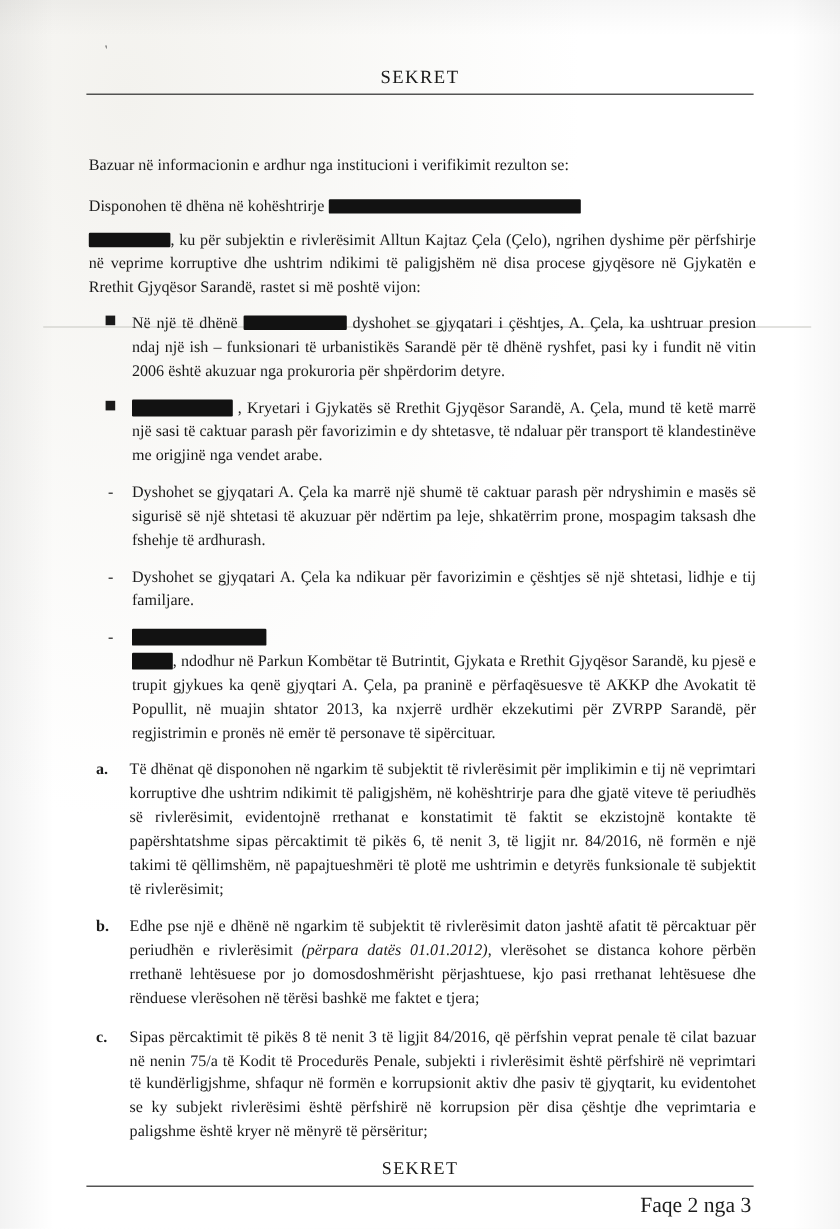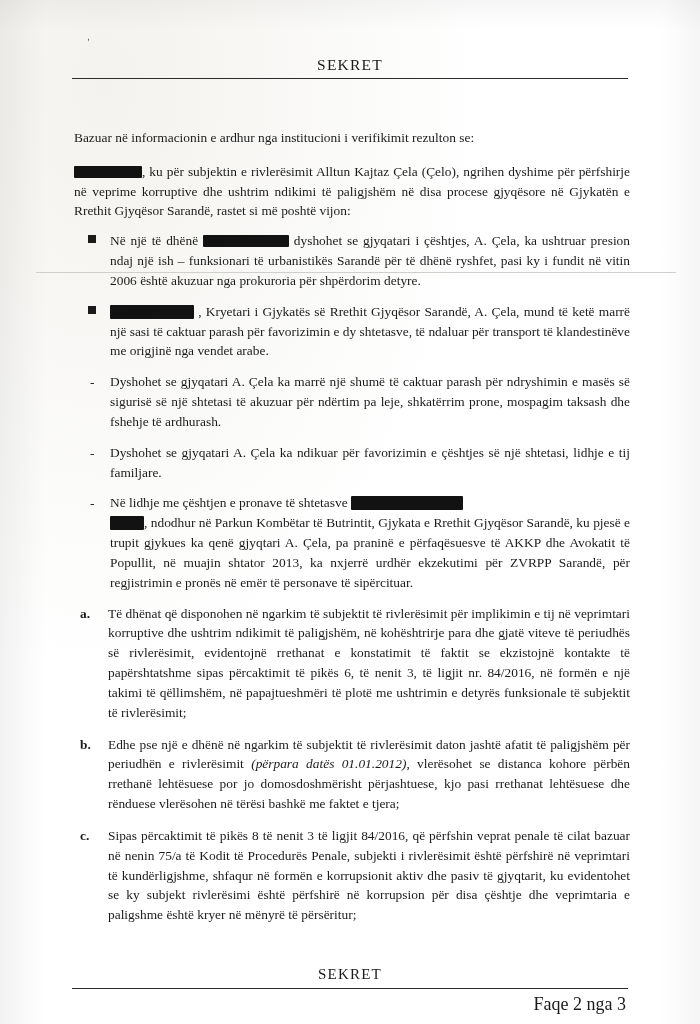--- a/index.html
+++ b/index.html
@@ -177,20 +177,24 @@
   <div class="tick">'</div>
 
   <div class="header">SEKRET</div>
   <div class="rule-top"></div>
   <div class="rule-mid"></div>
 
   <div class="body">
 
     <p class="para-intro">Bazuar në informacionin e ardhur nga institucioni i verifikimit rezulton se:</p>
 
+    <p class="para-dispo">
+      <span>Disponohen të dhëna në kohështrirje</span>
+      <span class="redact r-wide" style="width:210px;"></span>
+    </p>
     <p>
       <span class="redact" style="width:68px;"></span><span>, ku për subjektin e rivlerësimit Alltun Kajtaz Çela (Çelo), ngrihen dyshime për përfshirje në veprime korruptive dhe ushtrim ndikimi të paligjshëm në disa procese gjyqësore në Gjykatën e Rrethit Gjyqësor Sarandë, rastet si më poshtë vijon:</span>
       <span class="redact" style="width:0px;"></span>
     </p>
 
     <ul class="bullets">
 
       <li class="bullet">
         <span class="sq"></span>
         <span>Në një të dhënë</span>
@@ -209,36 +213,35 @@
         <span>Dyshohet se gjyqatari A. Çela ka marrë një shumë të caktuar parash për ndryshimin e masës së sigurisë së një shtetasi të akuzuar për ndërtim pa leje, shkatërrim prone, mospagim taksash dhe fshehje të ardhurash.</span>
       </li>
 
       <li class="bullet">
         <span class="dash">-</span>
         <span>Dyshohet se gjyqatari A. Çela ka ndikuar për favorizimin e çështjes së një shtetasi, lidhje e tij familjare.</span>
       </li>
 
       <li class="bullet">
         <span class="dash">-</span>
-        <span>Në lidhje me çështjen e pronave të shtetasve</span>
         <span class="redact r-tall" style="width:112px;"></span><br>
         <span class="redact r-tall" style="width:34px;"></span><span>, ndodhur në Parkun Kombëtar të Butrintit, Gjykata e Rrethit Gjyqësor Sarandë, ku pjesë e trupit gjykues ka qenë gjyqtari A. Çela, pa praninë e përfaqësuesve të AKKP dhe Avokatit të Popullit, në muajin shtator 2013, ka nxjerrë urdhër ekzekutimi për ZVRPP Sarandë, për regjistrimin e pronës në emër të personave të sipërcituar.</span>
       </li>
 
     </ul>
 
 
     <ol class="lettered">
       <li class="litem">
         <span class="lab">a.</span>
         <span>Të dhënat që disponohen në ngarkim të subjektit të rivlerësimit për implikimin e tij në veprimtari korruptive dhe ushtrim ndikimit të paligjshëm, në kohështrirje para dhe gjatë viteve të periudhës së rivlerësimit, evidentojnë rrethanat e konstatimit të faktit se ekzistojnë kontakte të papërshtatshme sipas përcaktimit të pikës 6, të nenit 3, të ligjit nr. 84/2016, në formën e një takimi të qëllimshëm, në papajtueshmëri të plotë me ushtrimin e detyrës funksionale të subjektit të rivlerësimit;</span>
       </li>
       <li class="litem">
         <span class="lab">b.</span>
-        <span>Edhe pse një e dhënë në ngarkim të subjektit të rivlerësimit daton jashtë afatit të paligjshëm për periudhën e rivlerësimit </span><em>(përpara datës 01.01.2012)</em><span>, vlerësohet se distanca kohore përbën rrethanë lehtësuese por jo domosdoshmërisht përjashtuese, kjo pasi rrethanat lehtësuese dhe rënduese vlerësohen në tërësi bashkë me faktet e tjera;</span>
+        <span>Edhe pse një e dhënë në ngarkim të subjektit të rivlerësimit daton jashtë afatit të përcaktuar për periudhën e rivlerësimit </span><em>(përpara datës 01.01.2012)</em><span>, vlerësohet se distanca kohore përbën rrethanë lehtësuese por jo domosdoshmërisht përjashtuese, kjo pasi rrethanat lehtësuese dhe rënduese vlerësohen në tërësi bashkë me faktet e tjera;</span>
       </li>
       <li class="litem">
         <span class="lab">c.</span>
         <span>Sipas përcaktimit të pikës 8 të nenit 3 të ligjit 84/2016, që përfshin veprat penale të cilat bazuar në nenin 75/a të Kodit të Procedurës Penale, subjekti i rivlerësimit është përfshirë në veprimtari të kundërligjshme, shfaqur në formën e korrupsionit aktiv dhe pasiv të gjyqtarit, ku evidentohet se ky subjekt rivlerësimi është përfshirë në korrupsion për disa çështje dhe veprimtaria e paligshme është kryer në mënyrë të përsëritur;</span>
       </li>
     </ol>
 
   </div>
 
   <div class="footer-label">SEKRET</div>

